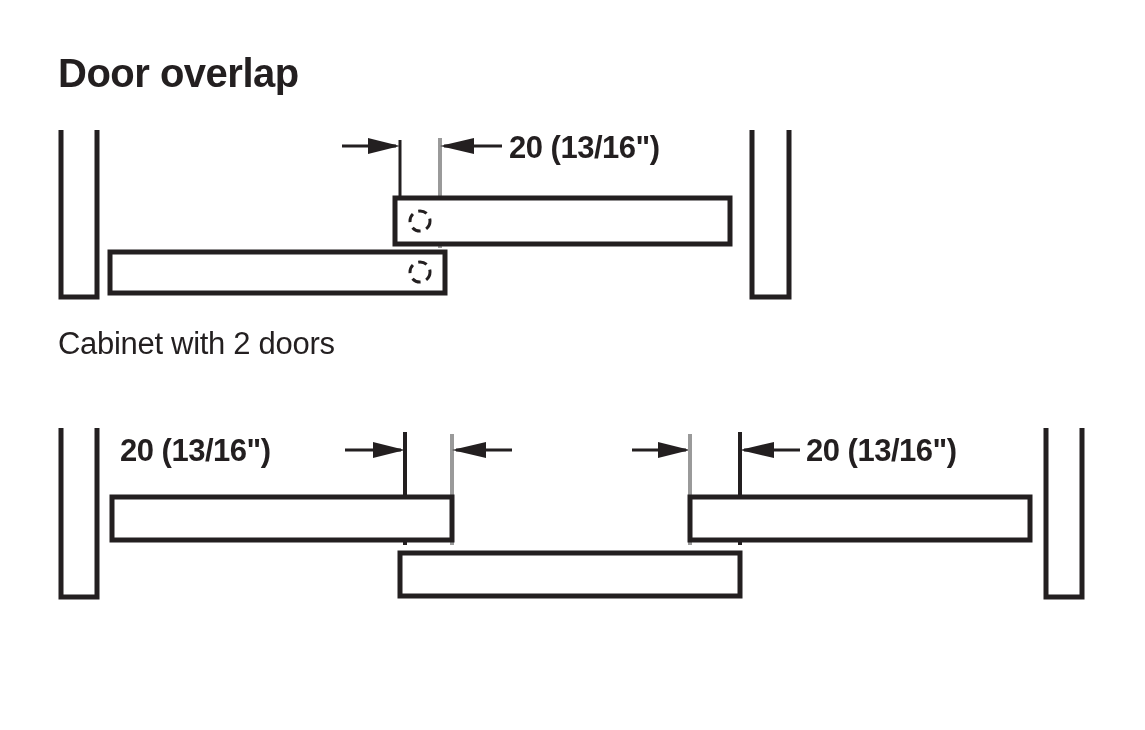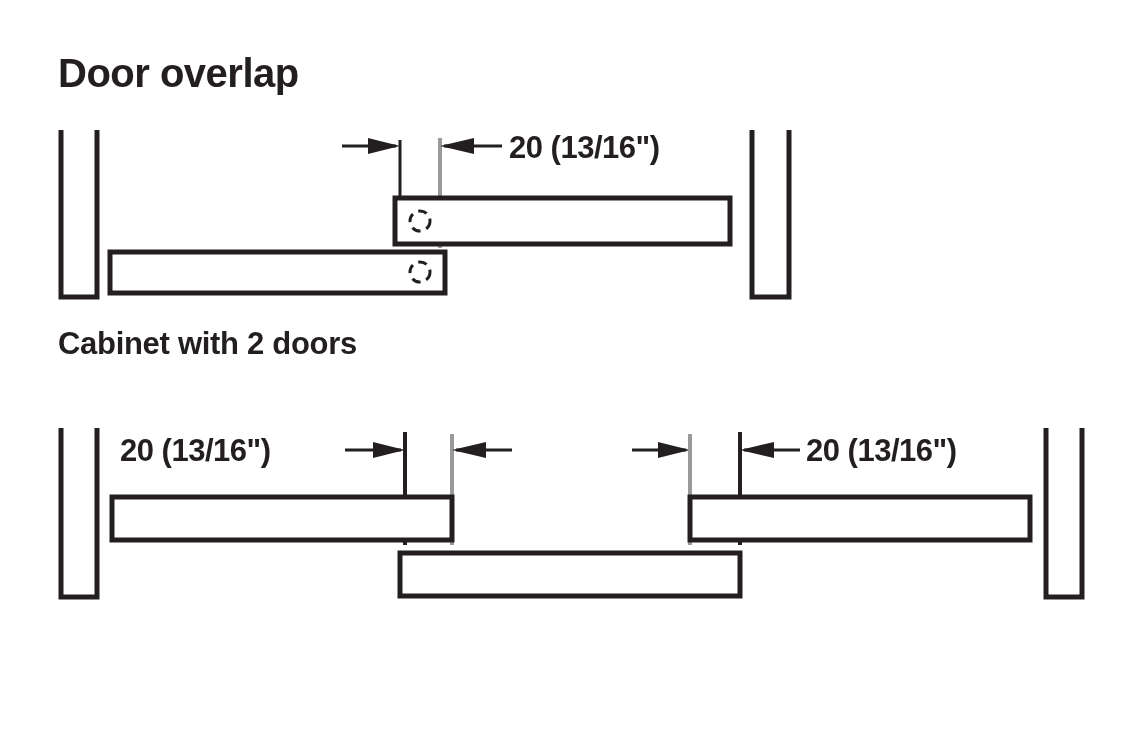--- a/index.html
+++ b/index.html
@@ -29,21 +29,21 @@
     font-weight: bold;
     letter-spacing: -0.5px;
     line-height: 1;
     color: #231f20;
     white-space: pre;
     text-align: right;
   }
   .caption {
     position: absolute;
     font-size: 31px;
-    font-weight: bold;
+    font-weight: normal;
     letter-spacing: -0.3px;
     line-height: 1;
     color: #231f20;
     white-space: pre;
   }
   #caption-2doors { left: 58px; top: 328px; }
   #caption-3doors { left: 58px; top: 638px; }
 
   .fig { position: absolute; left: 0; }
   #figure-2doors { top: 0; }

